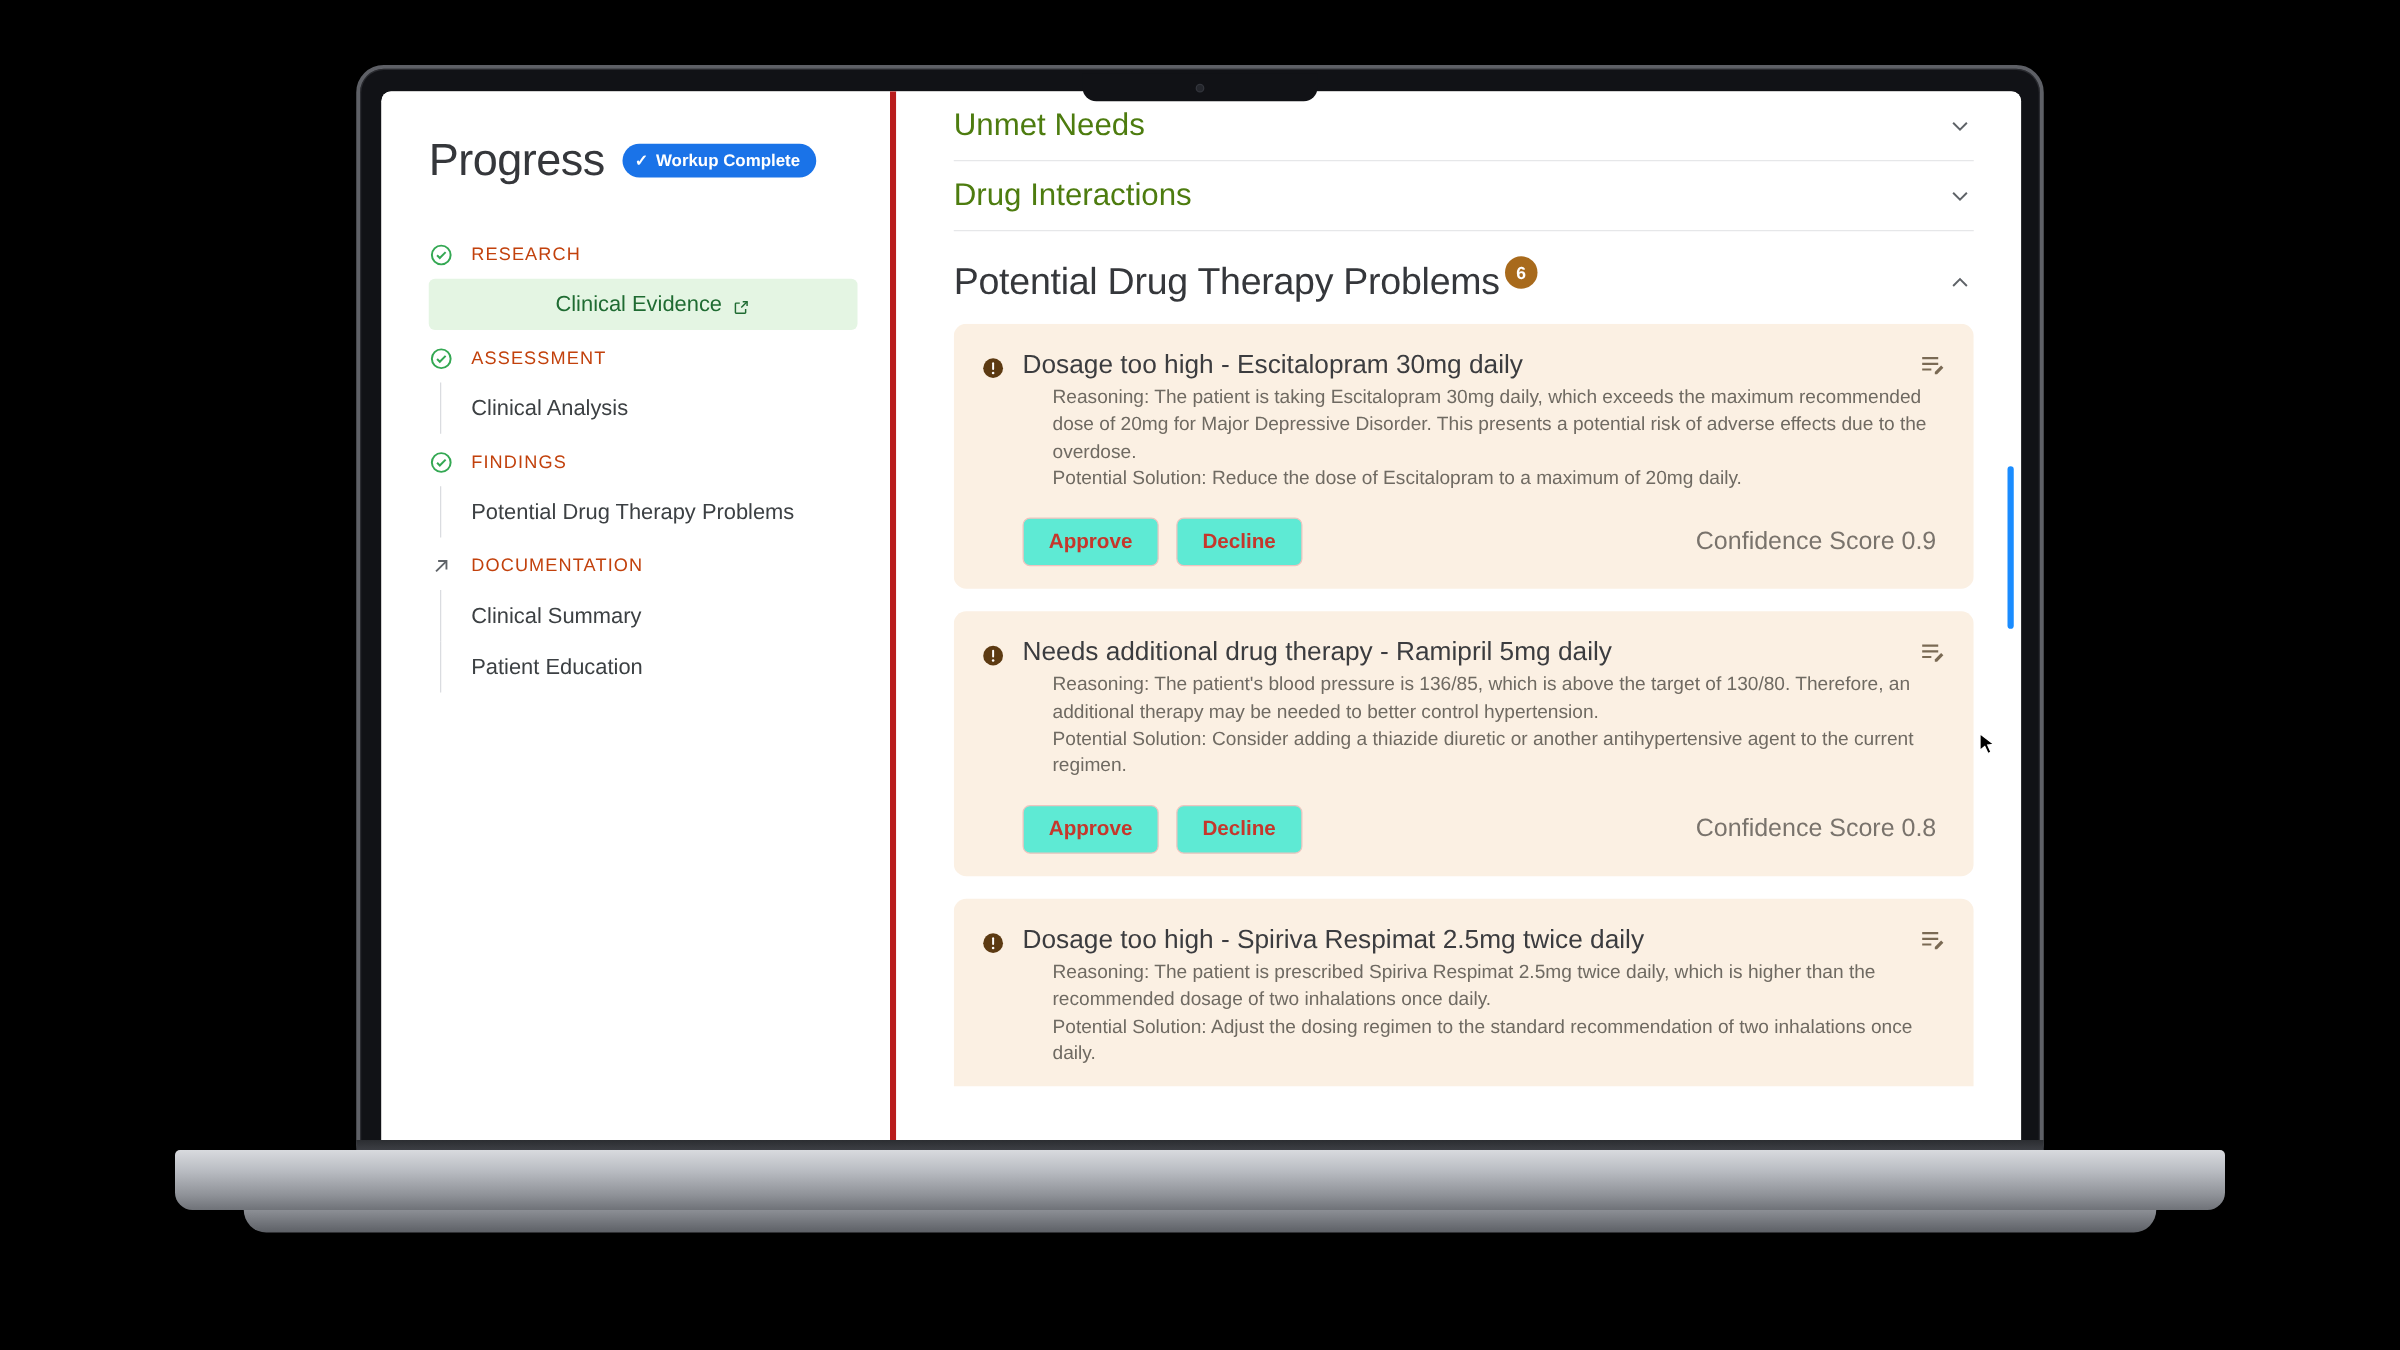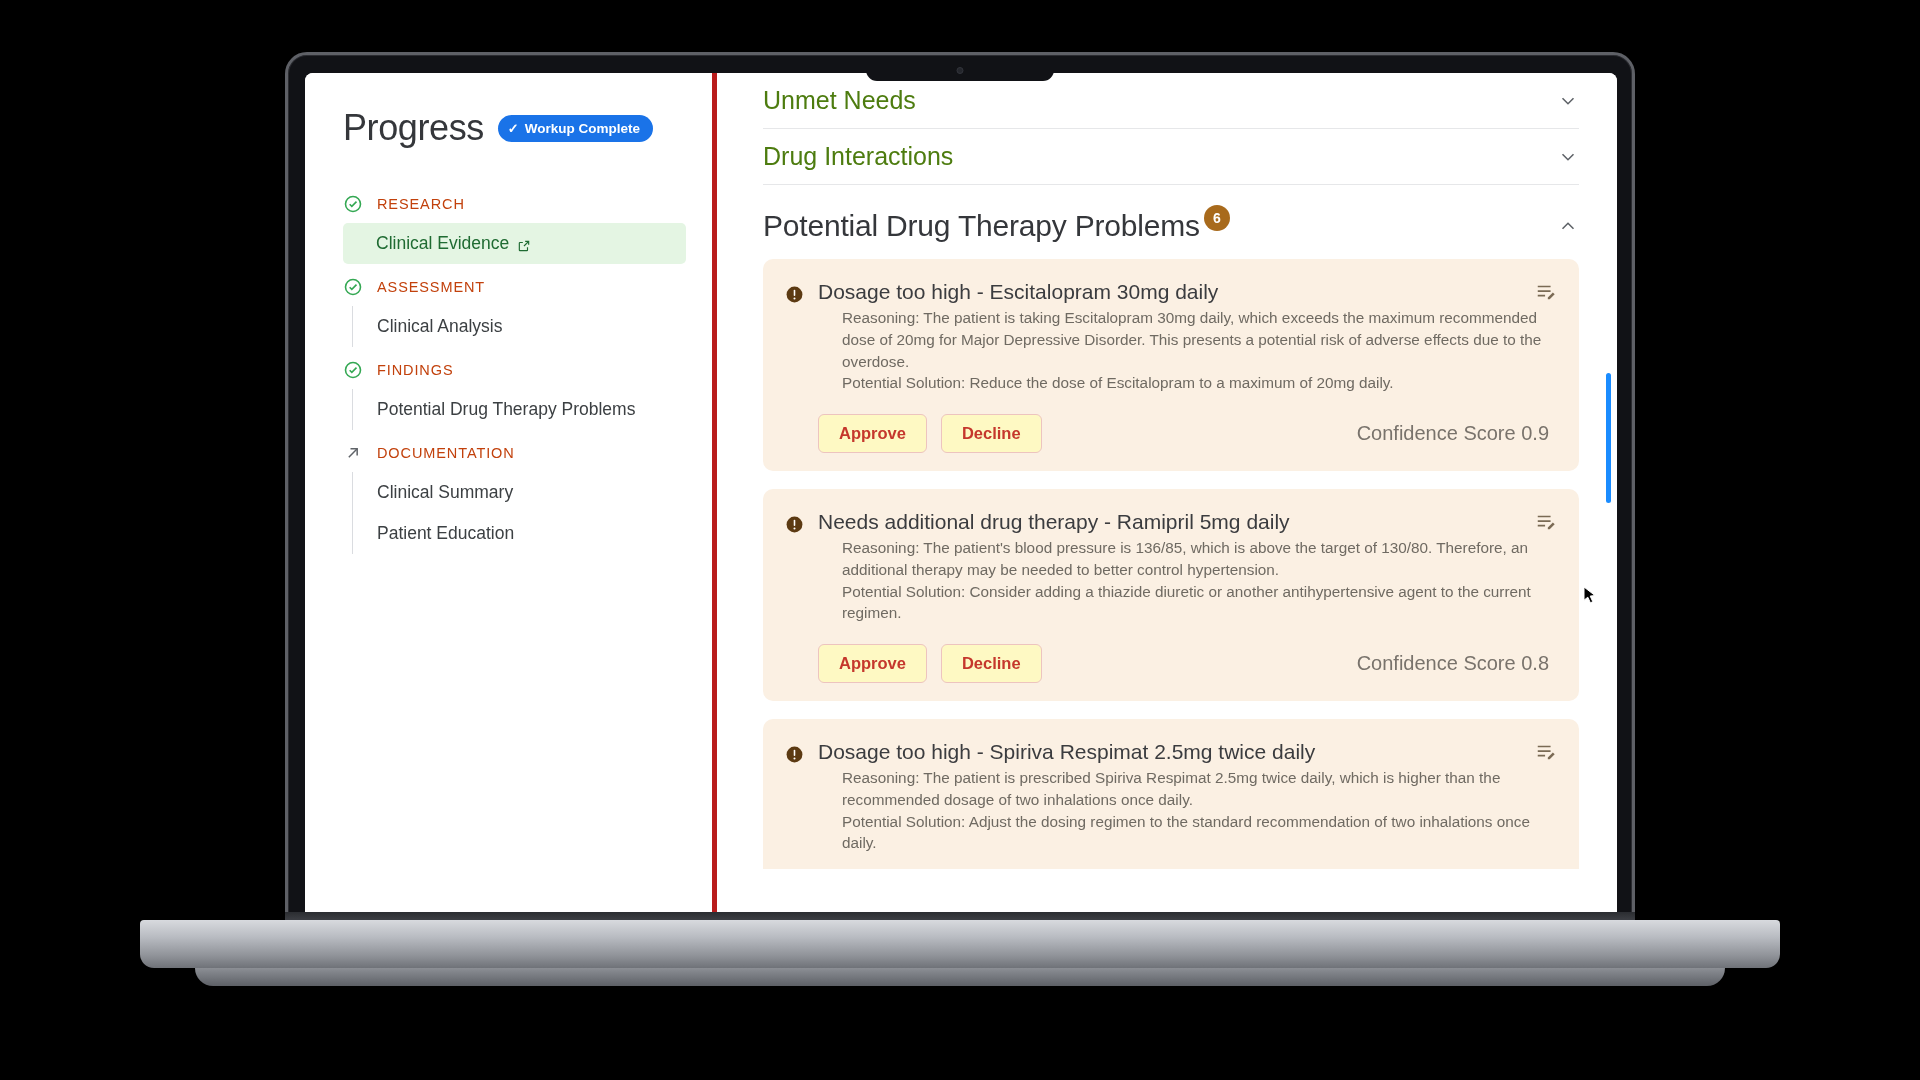--- a/index.html
+++ b/index.html
@@ -96,23 +96,24 @@
   .nav-children { padding-left: 9px; }
   .nav-child {
     display: flex; align-items: center;
     border-left: 1px solid #dadce0;
     padding: 0 0 0 24px;
     height: 41px;
     font-size: 17.5px; color: #3c4043; white-space: nowrap;
   }
   .nav-child.active {
     background: #e4f5e3; border-left: none;
-    margin-left: -9px; padding-left: 33px;
+    margin-left: -9px; padding-left: 15px;
     border-radius: 5px; color: #1f6b32;
     width: calc(100% + 9px);
+    justify-content: center;
   }
   .nav-child .ext-icn { margin-left: 8px; width: 14px; height: 14px; }
 
   
   .main {
     flex: 1; height: 100%; position: relative;
     padding: 0 38px 0 46px; overflow: hidden; background: #fff;
   }
   .accordion-row {
     display: flex; align-items: center; justify-content: space-between;
@@ -154,21 +155,21 @@
   .dtp-body { padding-left: 33px; margin-top: 3px; }
   .dtp-text {
     font-size: 15.3px; line-height: 1.42; color: #6f6a62; margin-left: 24px;
   }
   .actions-row {
     display: flex; align-items: center; justify-content: space-between;
     padding-left: 33px; margin-top: 20px;
   }
   .btn-group { display: flex; gap: 14px; }
   .btn {
-    border: 1px solid #edc4bf; background: #fef9c3;
+    border: 1px solid #edc4bf; background: #5eead4;
     color: #c5372c; font-size: 16.5px; font-weight: 700;
     padding: 9px 20px; border-radius: 6px; cursor: pointer;
     font-family: "Liberation Sans", sans-serif;
   }
   .confidence { font-size: 20px; color: #79736c; padding-right: 8px; }
   .scroll-thumb {
     position: absolute; right: 6px; top: 300px;
     width: 5px; height: 130px; border-radius: 3px; background: #1a8cff;
   }
 

